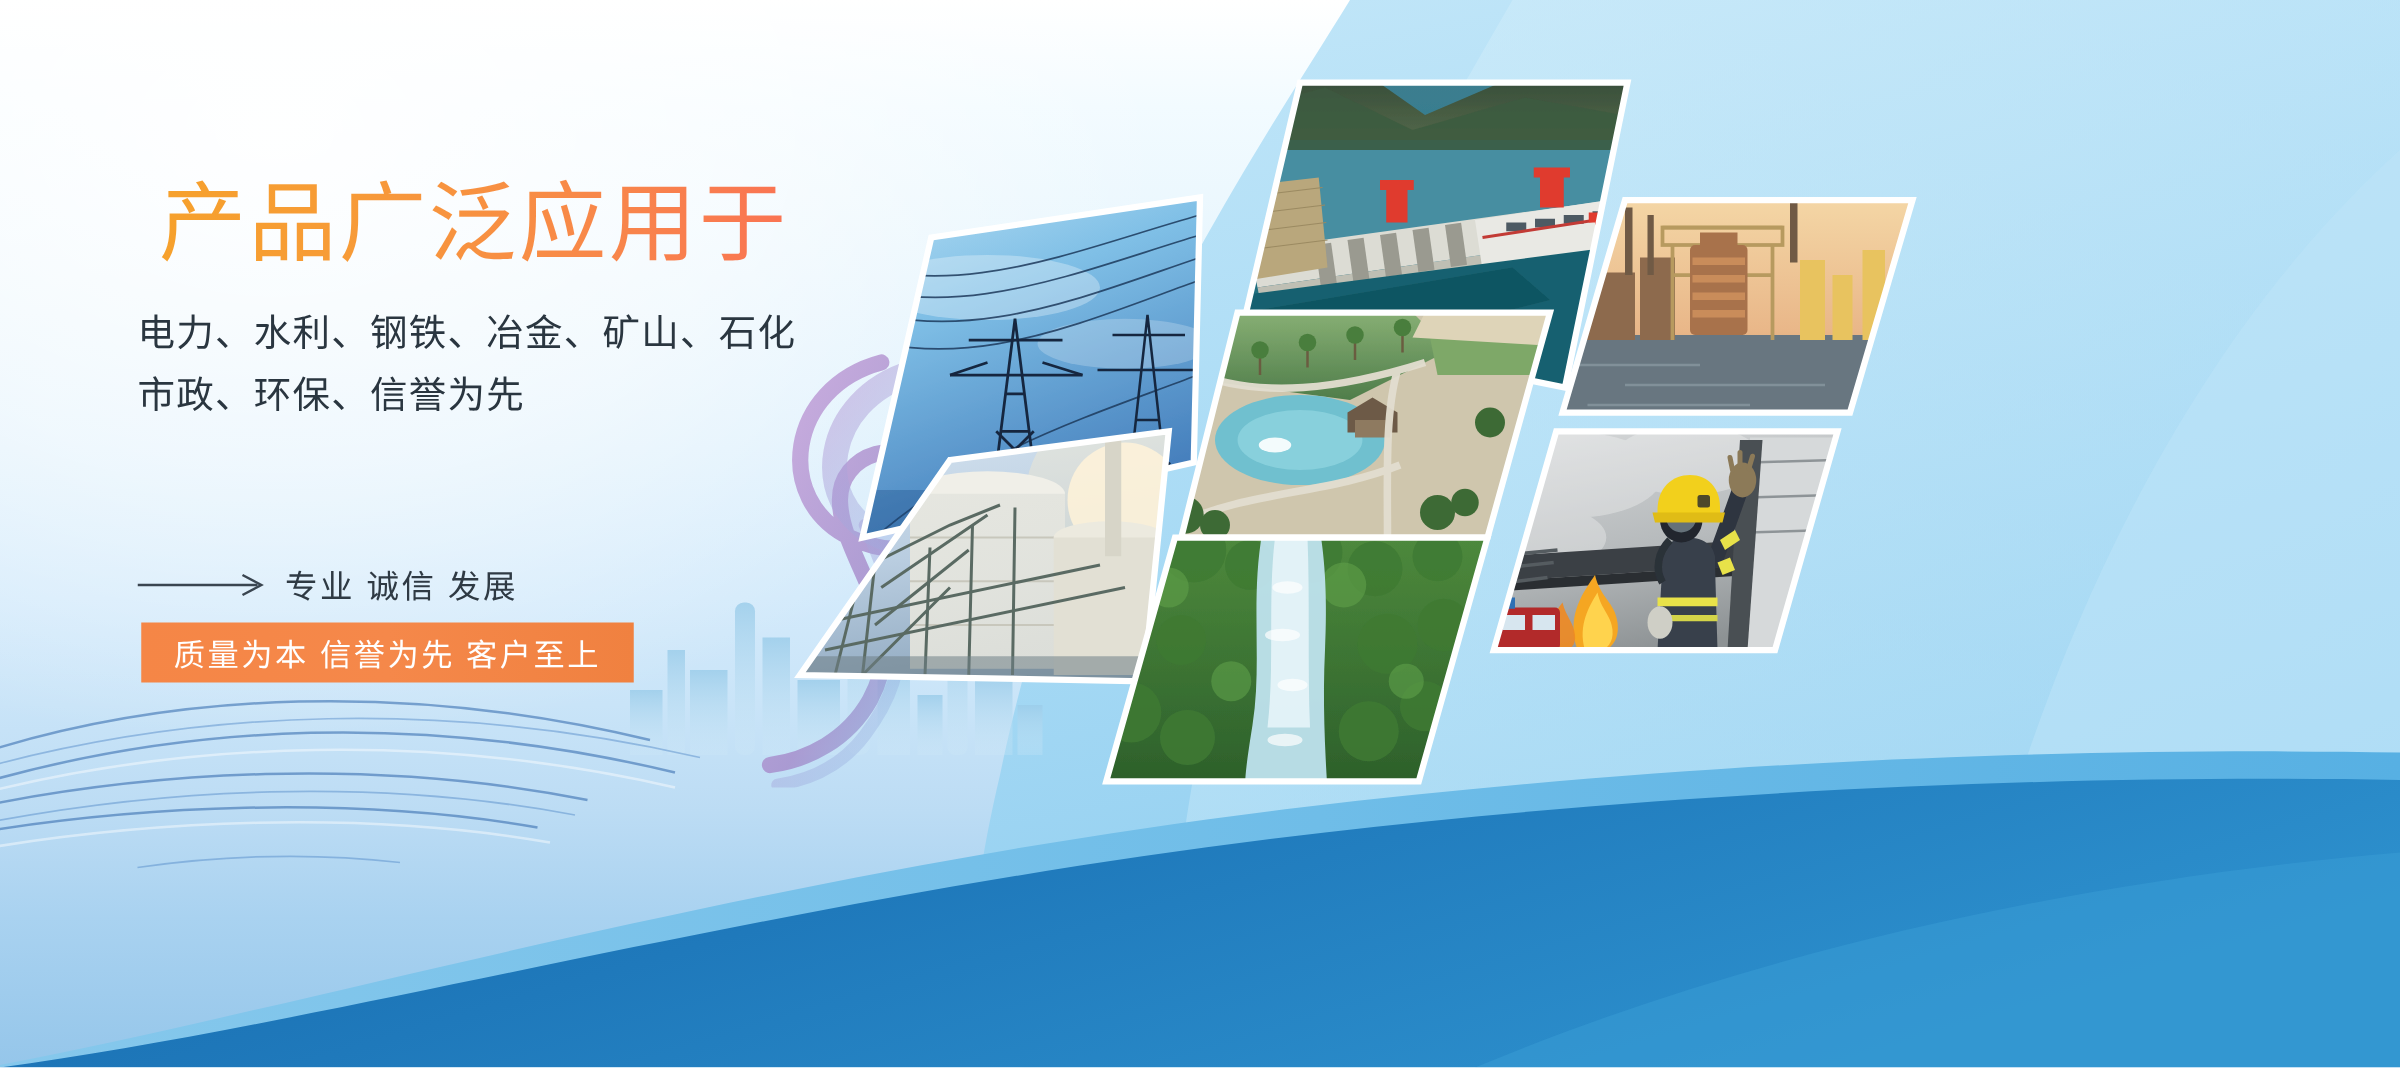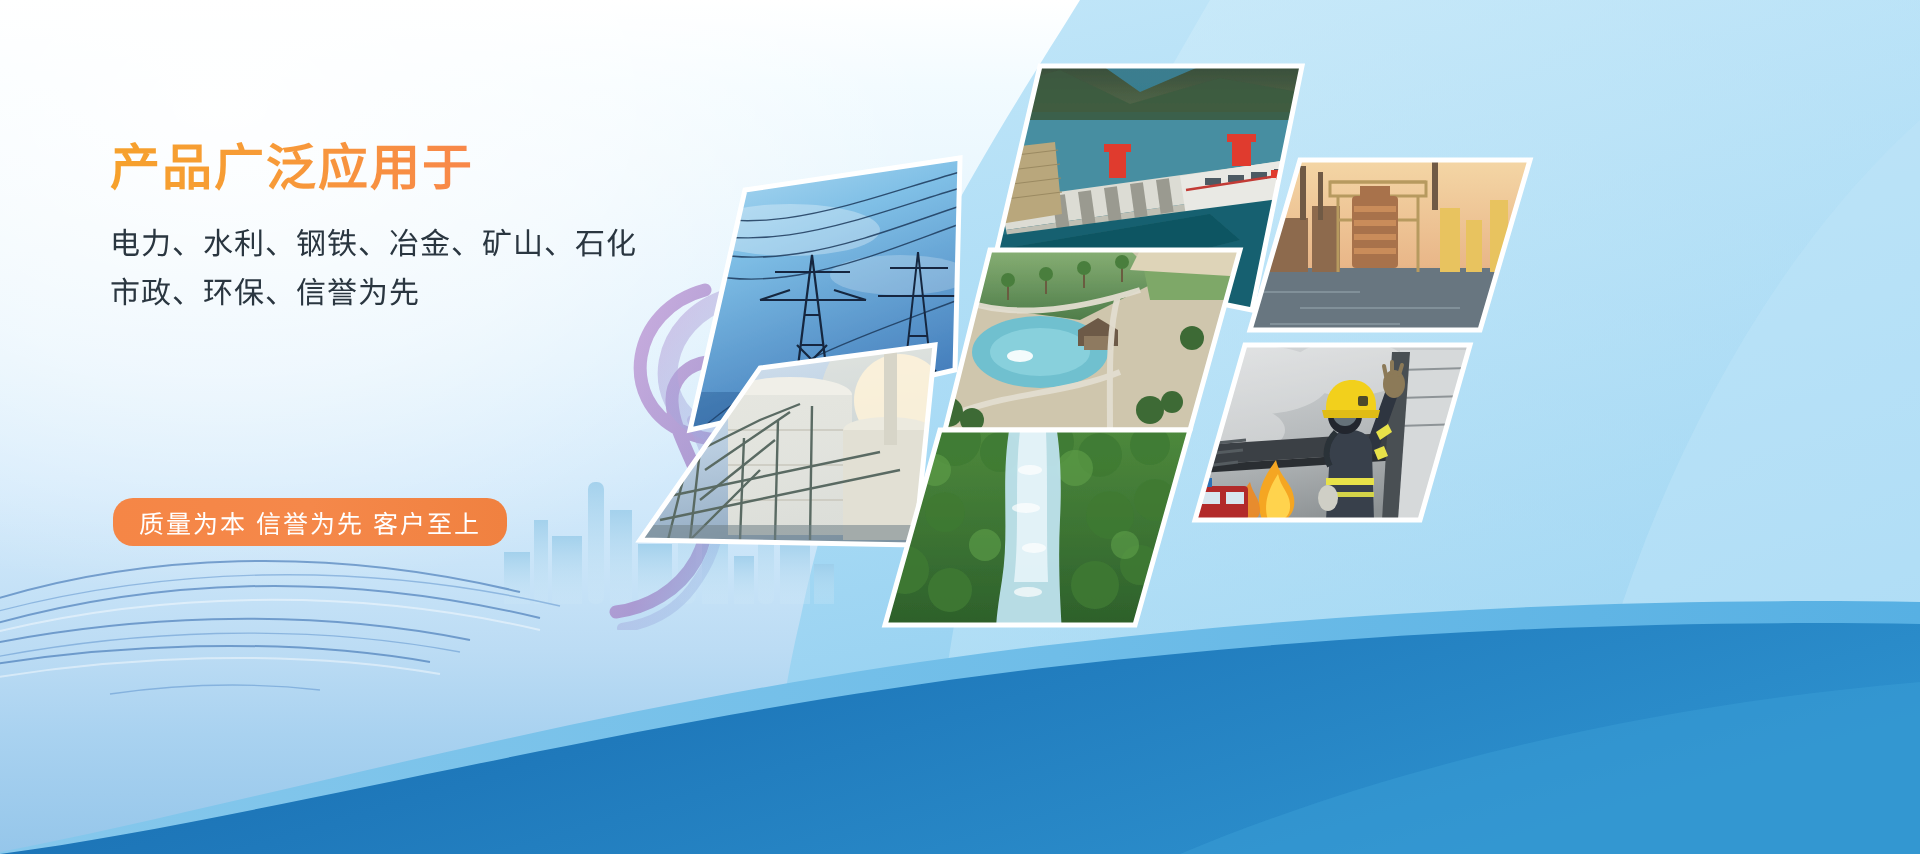--- a/index.html
+++ b/index.html
@@ -52,41 +52,42 @@
   .ribbon { position:absolute; left:600px; top:250px; width:360px; height:380px; pointer-events:none; }
 
   
   .copy {
     position:absolute;
     left:110px; top:140px;
     width:700px;
     z-index:20;
   }
   .headline {
-    font-size:50px;
-    font-weight:bold;
+    font-size:70px;
+    font-weight:normal;
     line-height:1.12;
     letter-spacing:2px;
     white-space:nowrap;
     background:linear-gradient(90deg,#F6A12C 0%,#F79B37 22%,#F8874A 52%,#FA7254 76%,#FB6A57 100%);
     -webkit-background-clip:text;
     background-clip:text;
     color:transparent;
     -webkit-text-fill-color:transparent;
     font-family:"Liberation Sans","DejaVu Sans",sans-serif;
+    margin-left:17px;
   }
   .subtitle {
     margin-top:26px;
     font-size:30px;
     line-height:1.62;
     color:#2a3640;
     letter-spacing:1px;
     font-family:"Liberation Sans","DejaVu Sans",sans-serif;
   }
-  .subtitle div { white-space:nowrap;font-family:Liberation Mono, monospace; }
+  .subtitle div { white-space:nowrap; }
 
   
   .valuerow {
     position:absolute;
     left:110px; top:448px;
     display:flex; align-items:center;
     z-index:20;
   }
   .arrow-svg { display:block; }
   .values {
@@ -105,21 +106,20 @@
     height:48px;
     padding:0 26px;
     display:flex; align-items:center;
     background:linear-gradient(90deg,#F58646 0%,#F5884A 50%,#F08140 100%);
     color:#ffffff;
     font-size:25px;
     letter-spacing:2px;
     white-space:nowrap;
     z-index:20;
     font-family:"Liberation Sans","DejaVu Sans",sans-serif;
-    border-radius:20px;
   }
 
   
   .collage { position:absolute; inset:0; z-index:12; pointer-events:none; }
 
   
   .waves { position:absolute; left:0; bottom:0; width:1920px; height:300px; pointer-events:none; z-index:15; }
   .waterlines { position:absolute; left:0; bottom:120px; width:900px; height:190px; pointer-events:none; z-index:14; }
 </style>
 </head>
@@ -197,20 +197,29 @@
   </div>
 
   <div class="copy">
     <div class="headline">产品广泛应用于</div>
     <div class="subtitle">
       <div>电力、水利、钢铁、冶金、矿山、石化</div>
       <div>市政、环保、信誉为先</div>
     </div>
   </div>
 
+  <div class="valuerow">
+    <span>
+      <svg class="arrow-svg" width="108" height="24" viewBox="0 0 108 24" aria-hidden="true">
+        <line x1="0" y1="13" x2="96" y2="13" stroke="#3a4550" stroke-width="2"></line>
+        <polyline points="84,5 99,13 84,21" fill="none" stroke="#3a4550" stroke-width="2"></polyline>
+      </svg>
+    </span>
+    <span class="values">专业  诚信  发展</span>
+  </div>
 
   <div class="slogan">
     <span>质量为本   信誉为先   客户至上</span>
   </div>
 
   <div class="collage">
     <svg width="1920" height="854" viewBox="0 0 1920 854" aria-hidden="true">
       <defs>
 
         <filter id="softshadow" x="-25%" y="-25%" width="160%" height="160%">

